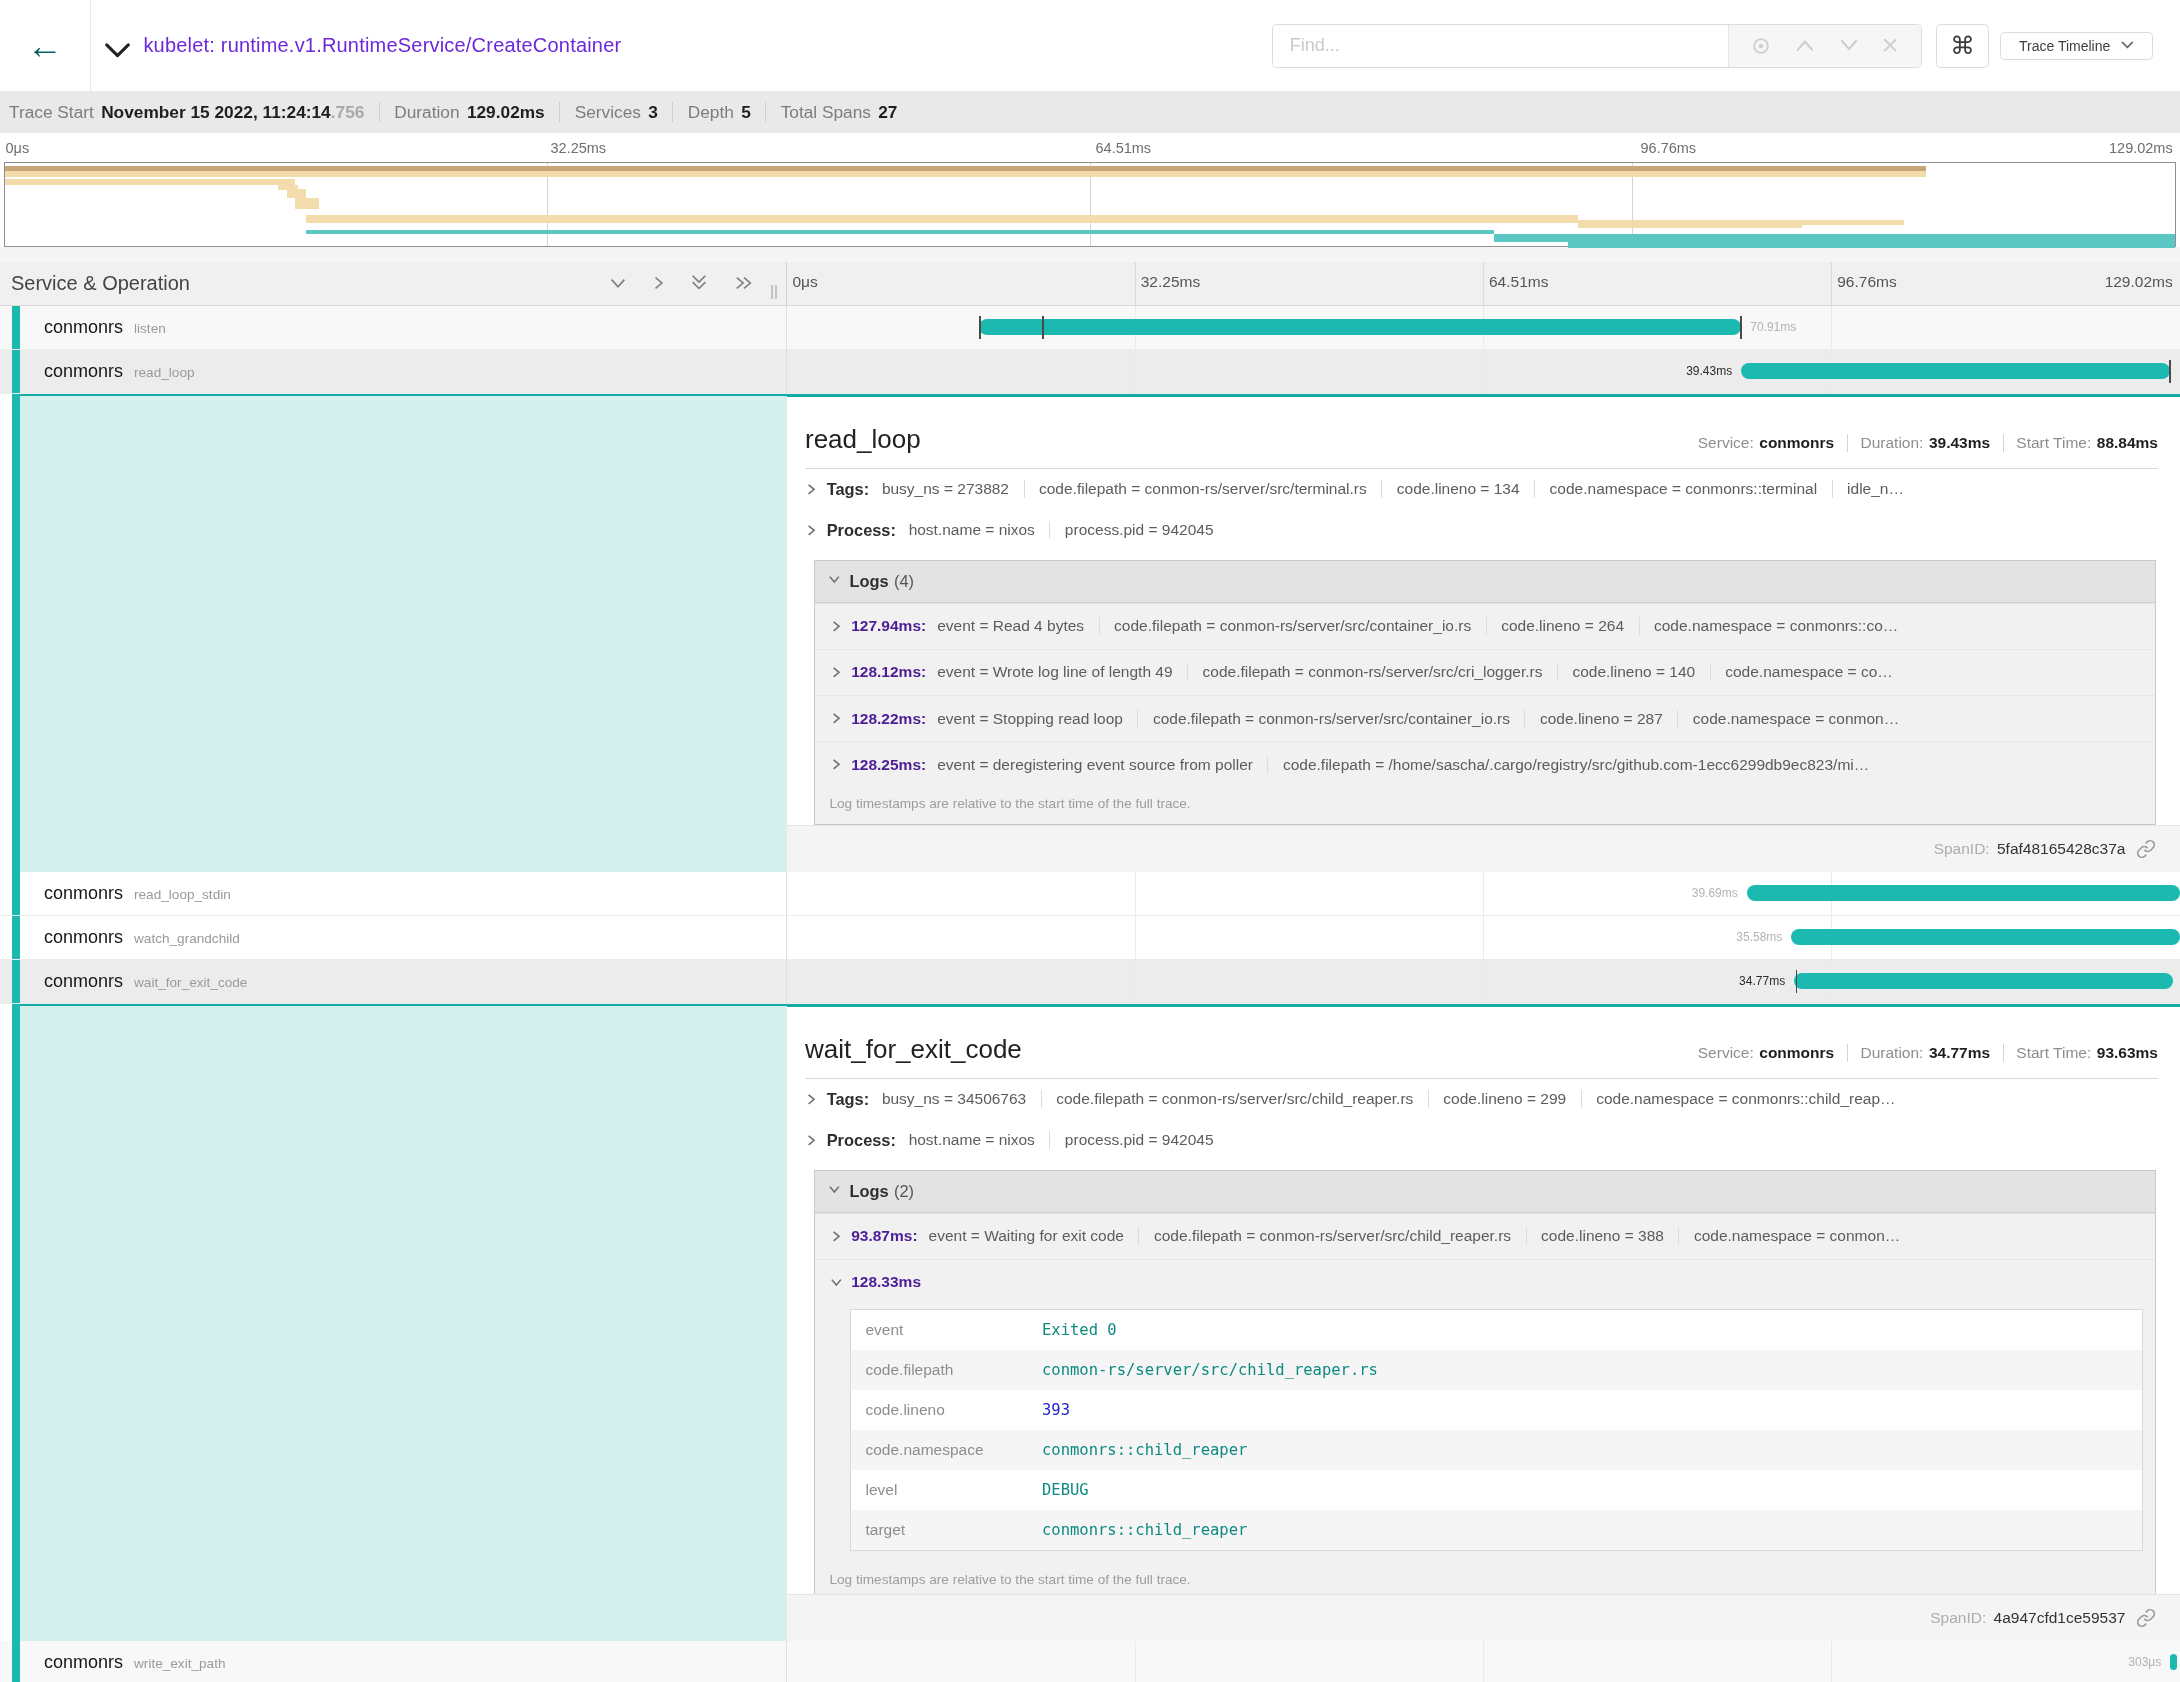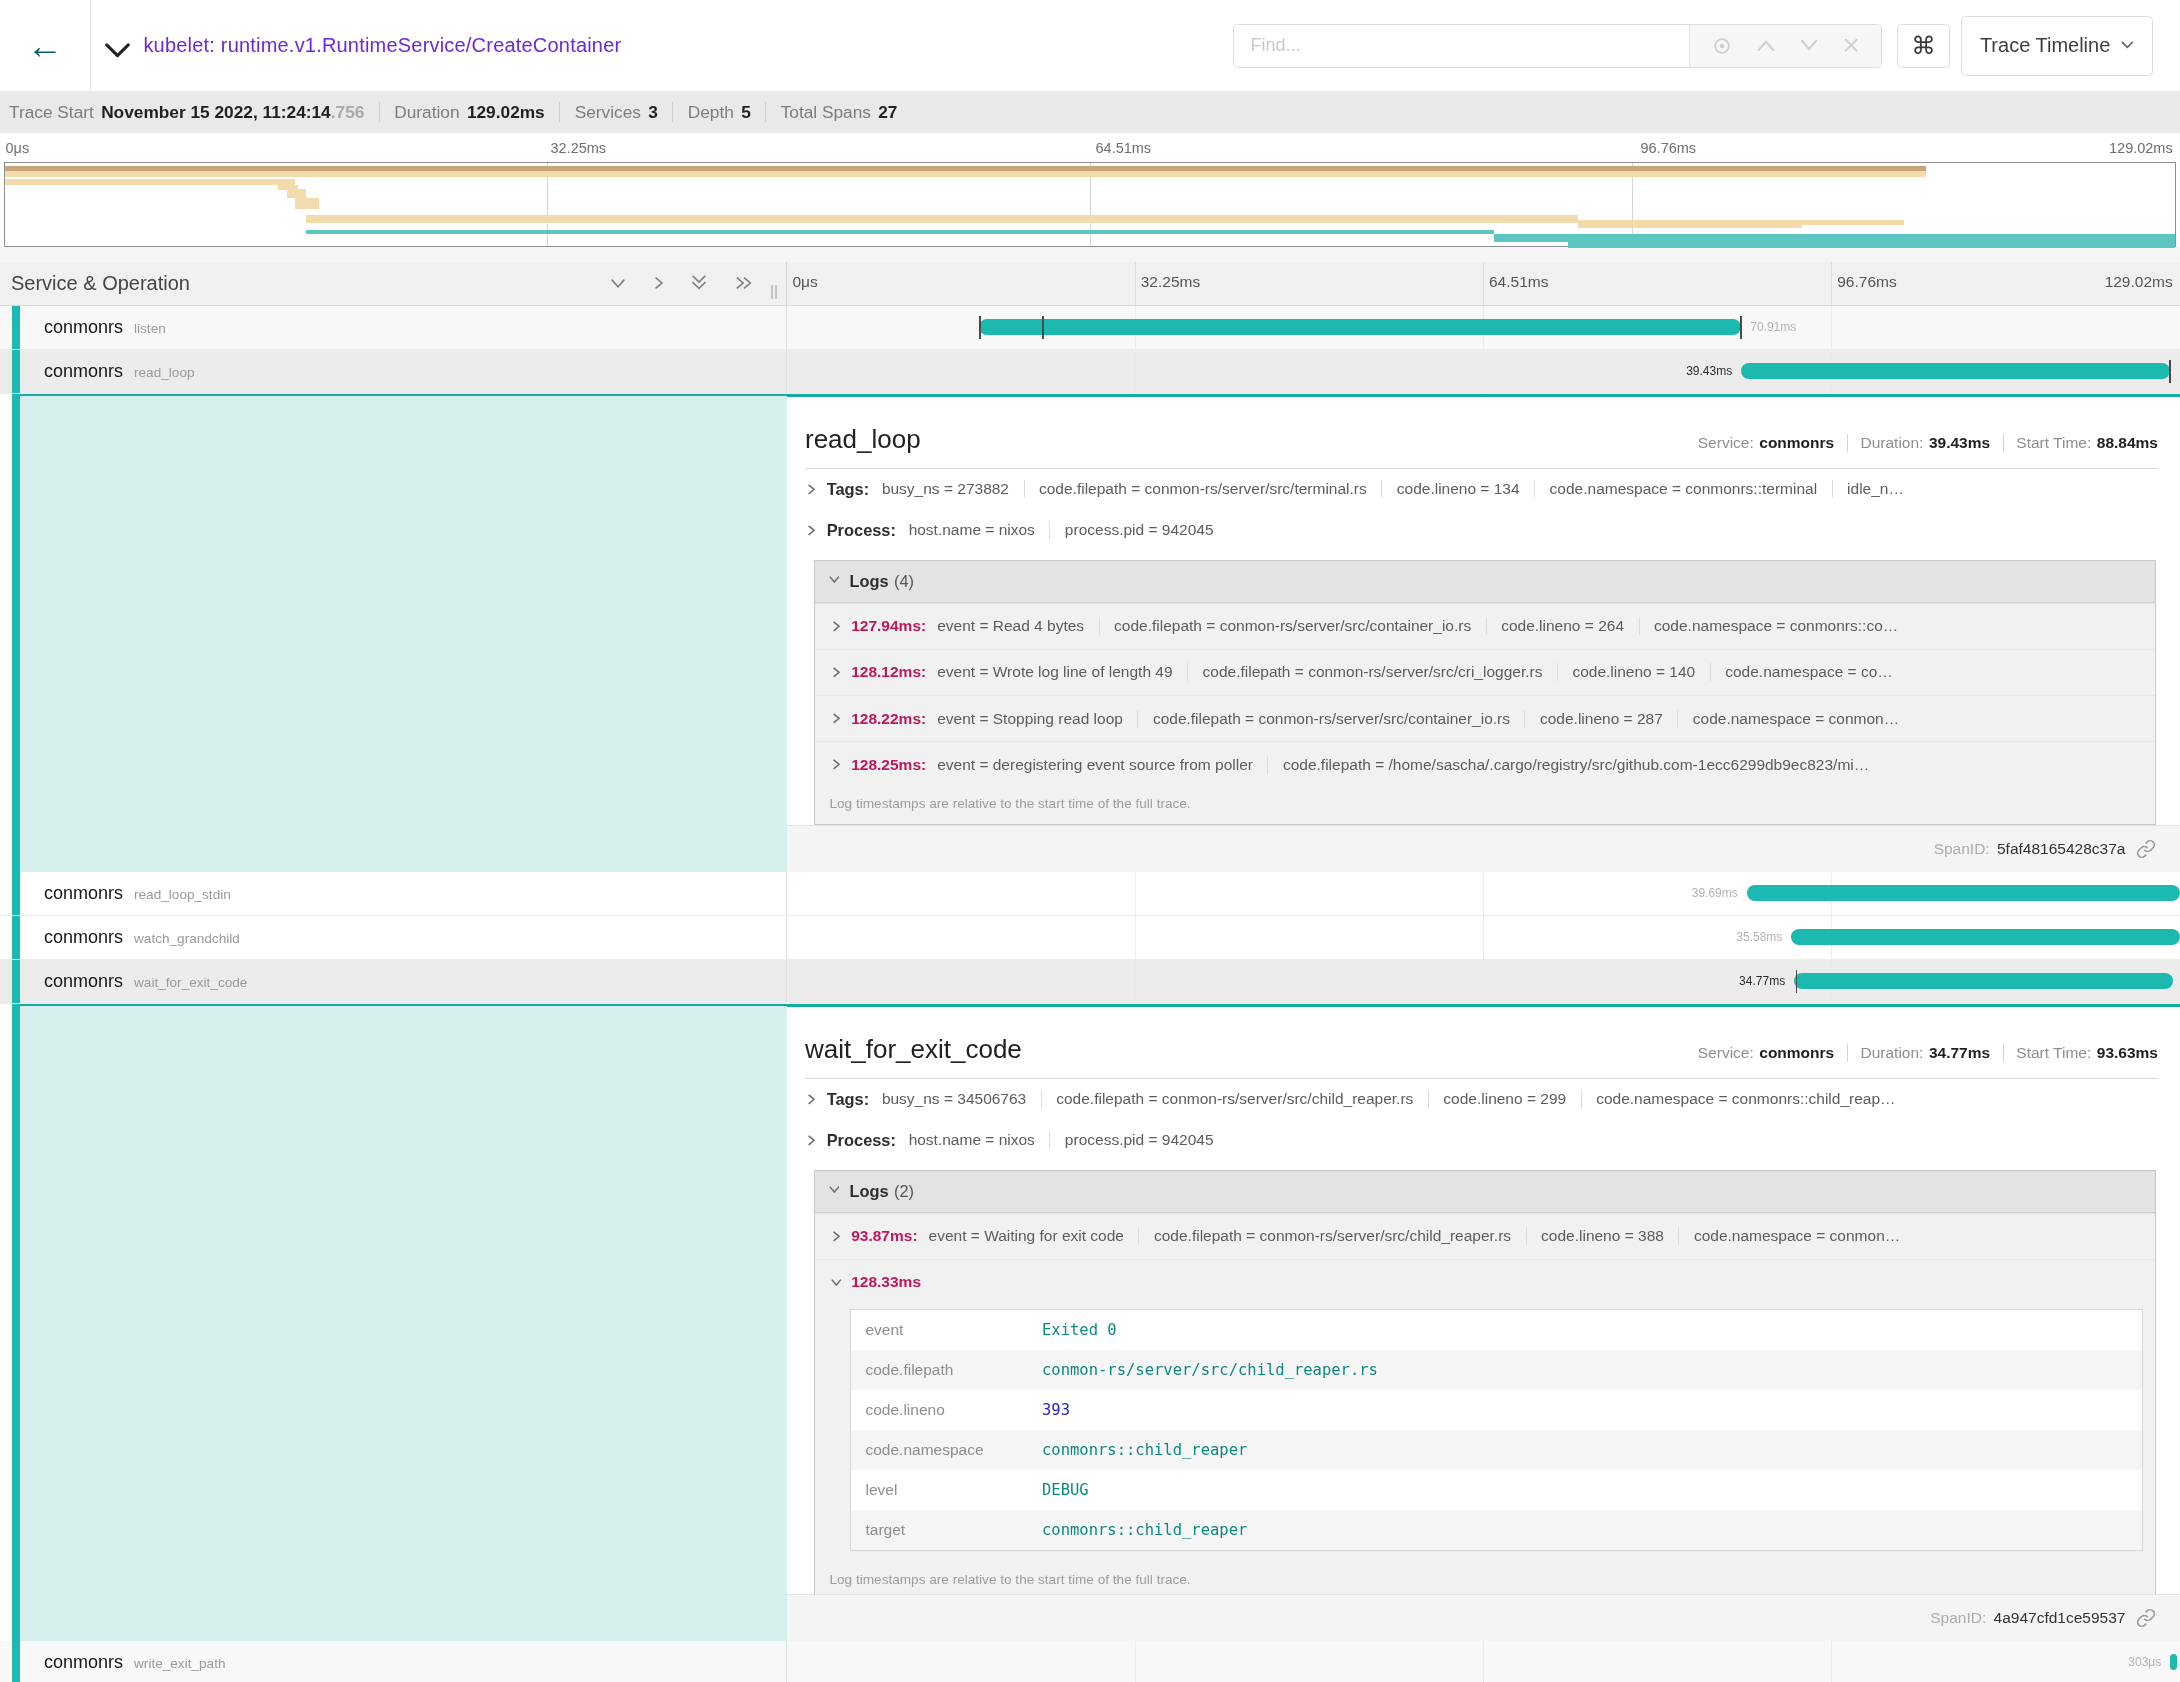--- a/index.html
+++ b/index.html
@@ -19,22 +19,22 @@
   .trace-id { font-size:22px; color:#b9b9b9; margin-top:3.6px; }
   .header-spacer { flex:1; }
   .find-group { display:flex; height:44px; border:0.9px solid #dcdcdc; border-radius:4.5px; overflow:hidden; }
   .find-input { width:455px; border:none; outline:none; padding:0 16.4px; font-size:18px;
                 font-family:"Liberation Sans",sans-serif; color:#444; background:#fff; }
   .find-input::placeholder { color:#c9c9c9; }
   .find-btns { display:flex; align-items:center; gap:23.6px; padding:0 22px; background:#f6f6f6; border-left:0.9px solid #e4e4e4; }
   .find-btns .fbtn { display:flex; align-items:center; color:#cfcfcf; cursor:default; }
   .cmd-btn { width:53px; height:44px; margin-left:14.5px; border:0.9px solid #dcdcdc; border-radius:4.5px;
              display:flex; align-items:center; justify-content:center; font-size:24.5px; color:#3a3a3a; background:#fff; cursor:pointer; }
-  .view-btn { height:60px; margin:0 27px 0 11px; padding:0 18px; border:0.9px solid #dcdcdc; border-radius:4.5px;
-              display:flex; align-items:center; gap:11px; font-size:20px; color:#3f3f3f; background:#fff; cursor:pointer; white-space:nowrap; }
+  .view-btn { height:28px; margin:0 27px 0 11px; padding:0 18px; border:0.9px solid #dcdcdc; border-radius:4.5px;
+              display:flex; align-items:center; gap:11px; font-size:14px; color:#3f3f3f; background:#fff; cursor:pointer; white-space:nowrap; }
 
   
   .trace-bar { height:42px; background:#e9e9e9; display:flex; align-items:center; padding:0 9px; font-size:17.3px; }
   .tstat { display:flex; align-items:baseline; }
   .tstat .lbl { color:#7d7d7d; margin-right:7.3px; }
   .tstat .val { color:#1f1f1f; font-weight:bold; }
   .tstat .sfx { color:#a9a9a9; font-weight:bold; }
   .tsep { width:0.9px; height:20px; background:#cfcfcf; margin:0 14.5px; }
 
   
@@ -94,21 +94,21 @@
   .items .it { color:#5c5c5c; padding:0 14.5px; border-left:0.9px solid #dcdcdc; }
   .items .it:first-child { border-left:none; padding-left:0; }
 
   .logs-box { margin:9px 23.6px 0 27px; border:0.9px solid #c9c9c9; background:#f1f1f1; }
   .logs-head { height:42px; background:#e3e3e3; border-bottom:0.9px solid #cecece; display:flex; align-items:center; padding-left:12.7px; cursor:pointer; }
   .logs-head .lt { font-size:16.4px; font-weight:bold; color:#2e2e2e; margin:0 5.5px 0 9px; }
   .logs-head .lc { font-size:16.4px; color:#555; }
   .log-row { display:flex; align-items:center; padding:13.6px 9px 13.6px 14.5px; font-size:15.5px; border-top:0.9px solid #e6e6e6; cursor:pointer; }
   .log-row:first-of-type { border-top:none; }
   .log-row .chev { margin-right:9px; display:flex; }
-  .log-row .ltime { font-weight:bold; color:#be185d; margin-right:11px; white-space:nowrap;text-align:center; }
+  .log-row .ltime { font-weight:bold; color:#4c1d95; margin-right:11px; white-space:nowrap;text-align:center; }
   .kvtable { margin:3.6px 12.7px 12.7px 35px; border:0.9px solid #d9d9d9; background:#fff; font-size:15.5px; }
   .kvtable .trow { display:flex; height:40px; align-items:center; }
   .kvtable .trow:nth-child(even) { background:#f5f5f5; }
   .kvtable .tkey { width:191px; padding-left:14.5px; color:#8d8d8d; flex:none; }
   .kvtable .tval { font-family:"DejaVu Sans Mono", monospace; color:#0d8a80; }
   .kvtable .tval.blue { color:#2222cc; }
   .log-note { font-size:13.6px; color:#9d9d9d; padding:9px 0 12.7px 14.5px; }
   .d-footer { position:absolute; left:0; right:0; bottom:0; height:47px; background:#f4f4f4; border-top:0.9px solid #e4e4e4;
               display:flex; align-items:center; justify-content:flex-end; padding-right:23.6px; font-size:15.5px; }
   .d-footer .sl { color:#adadad; margin-right:7.3px; }

